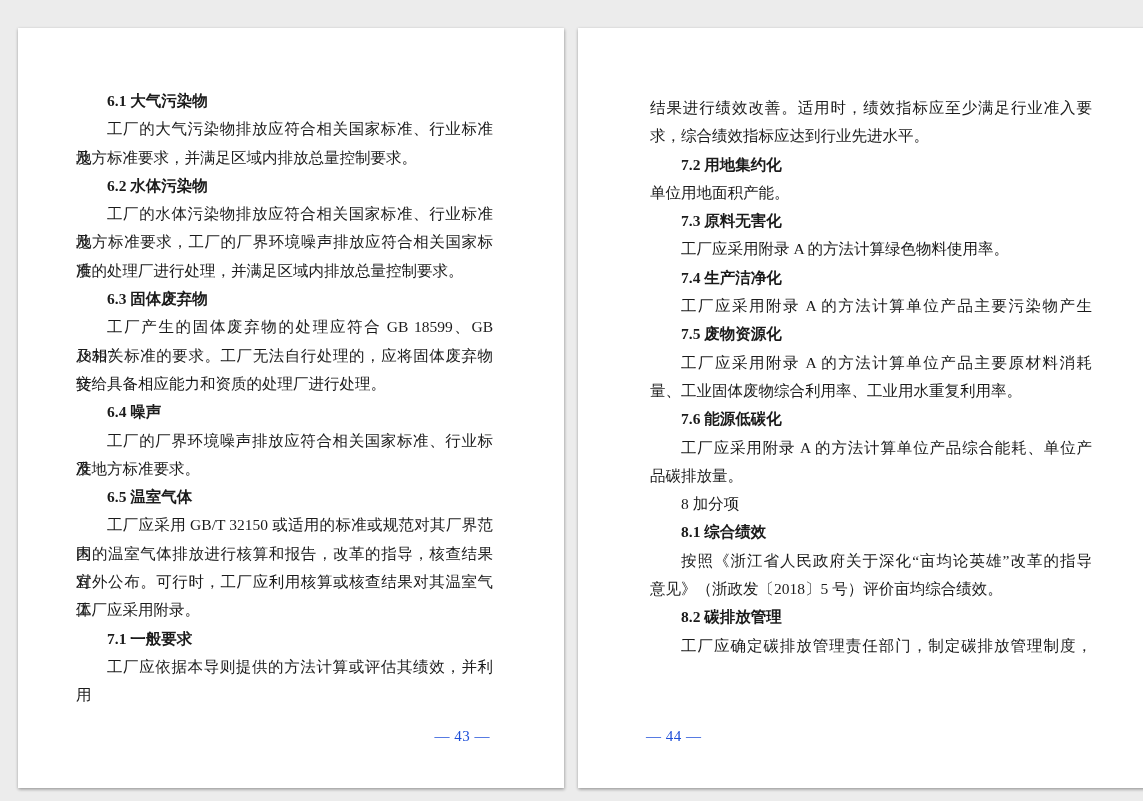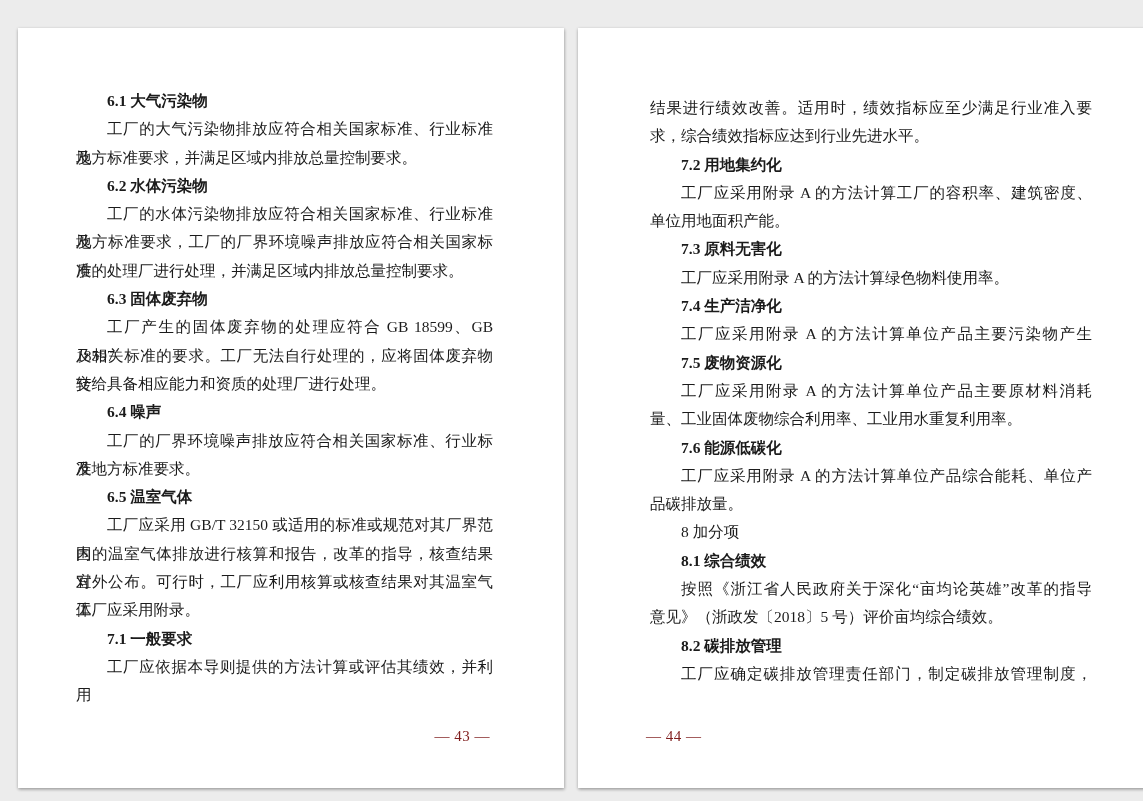--- a/index.html
+++ b/index.html
@@ -24,21 +24,21 @@
     height:28.3px;line-height:28.3px;white-space:nowrap;
     text-align:justify;text-align-last:left;text-justify:inter-character;
     white-space:normal;overflow:visible;
   }
   .line.fill{text-align-last:justify;}
   .line.indent{text-indent:2em;}
   .section{font-weight:700;}
   .chapter{font-weight:400;}
   .pagenum{
     position:absolute;top:694px;height:28px;line-height:28px;
-    font-size:15px;color:#7f1d1d;letter-spacing:0.5px;
+    font-size:15px;color:#1d4ed8;letter-spacing:0.5px;
   }
   .page-a .pagenum{right:74px;}
   .page-b .pagenum{left:68px;}
 </style>
 </head>
 <body>
 
 <div class="canvas">
   <div class="page page-a">
     <div class="column">
@@ -64,21 +64,20 @@
         <div class="line indent section">7.1 一般要求</div>
         <div class="line fill indent">工厂应依据本导则提供的方法计算或评估其绩效，并利用</div>
       </div>
     <div class="pagenum">— 43 —</div>
   </div>
   <div class="page page-b">
     <div class="column">
         <div class="line fill">结果进行绩效改善。适用时，绩效指标应至少满足行业准入要</div>
         <div class="line">求，综合绩效指标应达到行业先进水平。</div>
         <div class="line indent section">7.2 用地集约化</div>
-        <div class="line fill indent">工厂应采用附录 A 的方法计算工厂的容积率、建筑密度、</div>
         <div class="line">单位用地面积产能。</div>
         <div class="line indent section">7.3 原料无害化</div>
         <div class="line indent">工厂应采用附录 A 的方法计算绿色物料使用率。</div>
         <div class="line indent section">7.4 生产洁净化</div>
         <div class="line fill indent">工厂应采用附录 A 的方法计算单位产品主要污染物产生</div>
         <div class="line indent section">7.5 废物资源化</div>
         <div class="line fill indent">工厂应采用附录 A 的方法计算单位产品主要原材料消耗</div>
         <div class="line">量、工业固体废物综合利用率、工业用水重复利用率。</div>
         <div class="line indent section">7.6 能源低碳化</div>
         <div class="line fill indent">工厂应采用附录 A 的方法计算单位产品综合能耗、单位产</div>

